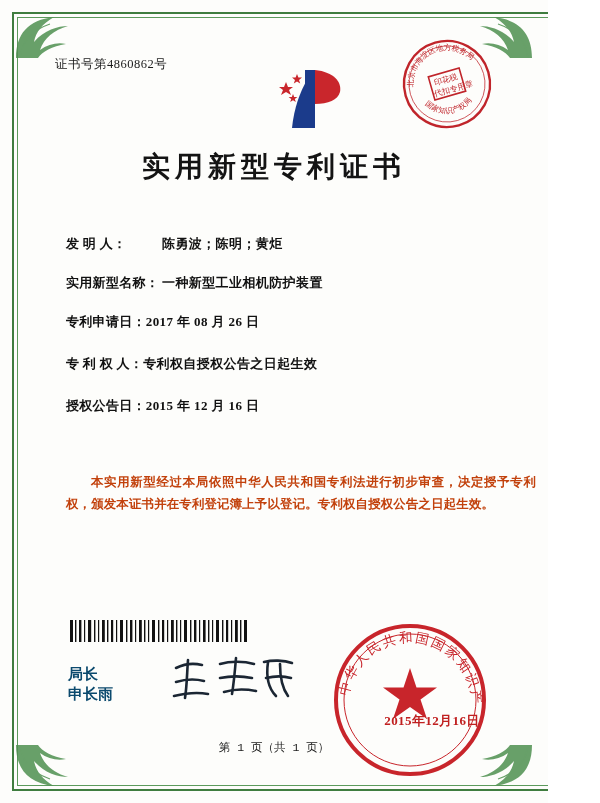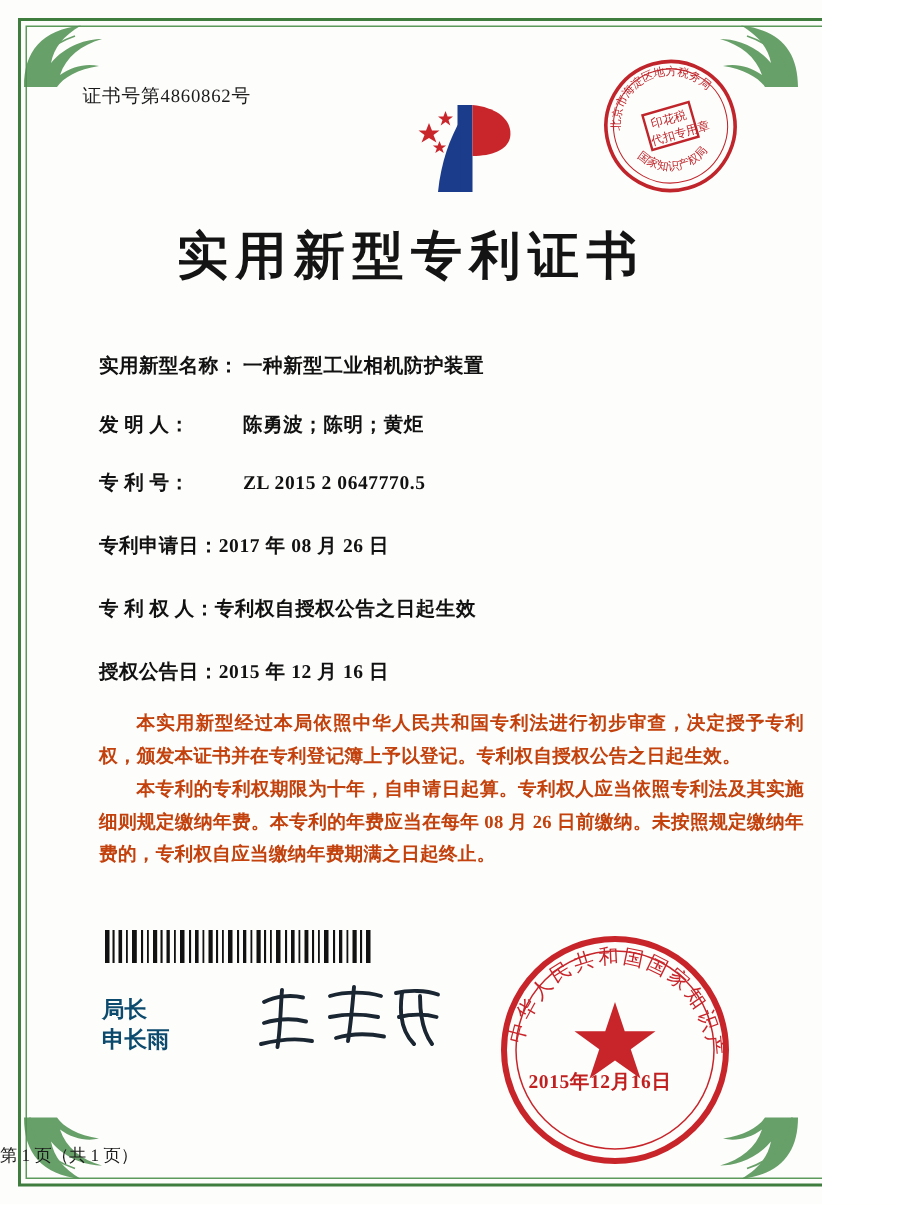--- a/index.html
+++ b/index.html
@@ -67,21 +67,21 @@
     right: 55px; top: 38px;
     width: 92px; height: 92px;
     transform: rotate(-16deg);
   }
   .top-seal svg { width: 100%; height: 100%; display: block; }
 
   .main-title {
     position: absolute;
     left: 0; right: 0; top: 148px;
     text-align: center;
-    font-size: 34px;
+    font-size: 28px;
     font-weight: bold;
     letter-spacing: 5px;
     color: #141414;
     font-family: "DejaVu Serif", "Liberation Serif", serif;
   }
 
   
   .fields {
     position: absolute;
     left: 66px; top: 234px;
@@ -154,35 +154,37 @@
 
   
   .main-seal {
     position: absolute;
     left: 330px; top: 620px;
     width: 160px; height: 160px;
   }
   .main-seal svg { width: 100%; height: 100%; display: block; }
   .seal-date {
     position: absolute;
-    left: 340px; top: 712px;
+    left: 372px; top: 712px;
     width: 120px;
     text-align: center;
     font-size: 13px;
     color: #c02020;
     font-weight: bold;
     letter-spacing: .4px;
   }
 
   
   .page-footer {
     position: absolute;
-    left: 0; right: 0; top: 763px;
+    left: 0; right: 0; top: 740px;
+    text-align: center;
     font-size: 11.5px;
     color: #1b1b1b;
+    font-family: Liberation Mono, monospace;
   }
 </style>
 </head>
 <body>
 
 <div id="page">
 
   <div class="border-outer"></div>
   <div class="border-inner"></div>
 
@@ -240,43 +242,39 @@
       <path id="arcBot" d="M 16 52 A 31 31 0 0 0 76 52" fill="none"></path>
       <text font-size="7.6" fill="#c0252b" font-family="DejaVu Serif, serif">
         <textPath href="#arcBot" startOffset="10%">国家知识产权局</textPath>
       </text>
     </svg>
   </div>
 
   <div class="main-title">实用新型专利证书</div>
 
   <div class="fields">
+    <div class="field-row row-inv">
+      <span class="field-label">发 明 人：</span><span class="field-value">陈勇波；陈明；黄炬</span>
+    </div>
     <div class="field-row row-name">
       <span class="field-label">实用新型名称：</span><span class="field-value">一种新型工业相机防护装置</span>
     </div>
-    <div class="field-row row-inv">
-      <span class="field-label">发 明 人：</span><span class="field-value">陈勇波；陈明；黄炬</span>
-    </div>
-    <div class="field-row row-pat spaced">
-      <span class="field-label">专 利 号：</span><span class="field-value">ZL 2015 2 0647770.5</span>
-    </div>
     <div class="field-row spaced">
       <span class="field-label">专利申请日：</span><span class="field-value">2017 年 08 月 26 日</span>
     </div>
     <div class="field-row spaced">
       <span class="field-label">专 利 权 人：</span><span class="field-value">专利权自授权公告之日起生效</span>
     </div>
     <div class="field-row">
       <span class="field-label">授权公告日：</span><span class="field-value">2015 年 12 月 16 日</span>
     </div>
   </div>
 
   <div class="body-text">
     <p>本实用新型经过本局依照中华人民共和国专利法进行初步审查，决定授予专利权，颁发本证书并在专利登记簿上予以登记。专利权自授权公告之日起生效。</p>
-    <p>本专利的专利权期限为十年，自申请日起算。专利权人应当依照专利法及其实施细则规定缴纳年费。本专利的年费应当在每年 08 月 26 日前缴纳。未按照规定缴纳年费的，专利权自应当缴纳年费期满之日起终止。</p>
   </div>
 
   <div class="barcode">
     <svg viewBox="0 0 180 22" preserveAspectRatio="none">
       <g fill="#111">
         <rect x="0" y="0" width="3" height="22"></rect>
           <rect x="5" y="0" width="1.4" height="22"></rect>
         <rect x="9" y="0" width="2.4" height="22"></rect>
           <rect x="14" y="0" width="1.2" height="22"></rect>
         <rect x="18" y="0" width="3.2" height="22"></rect>

